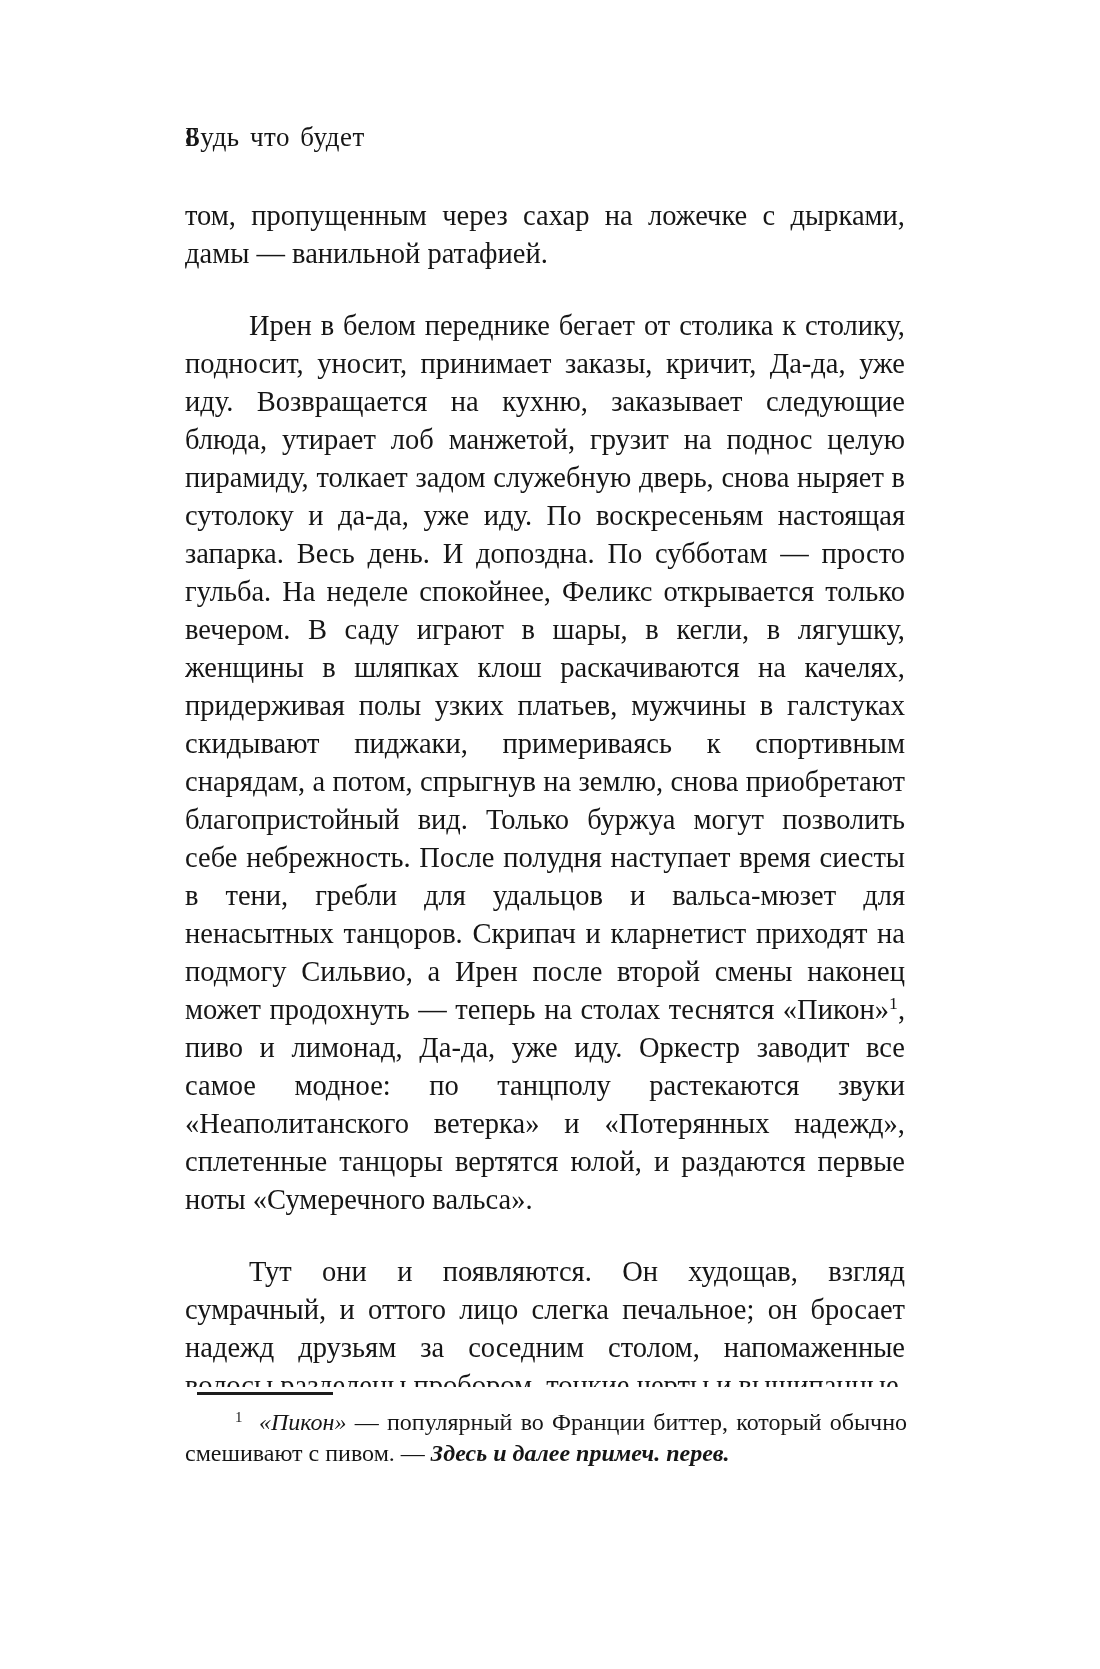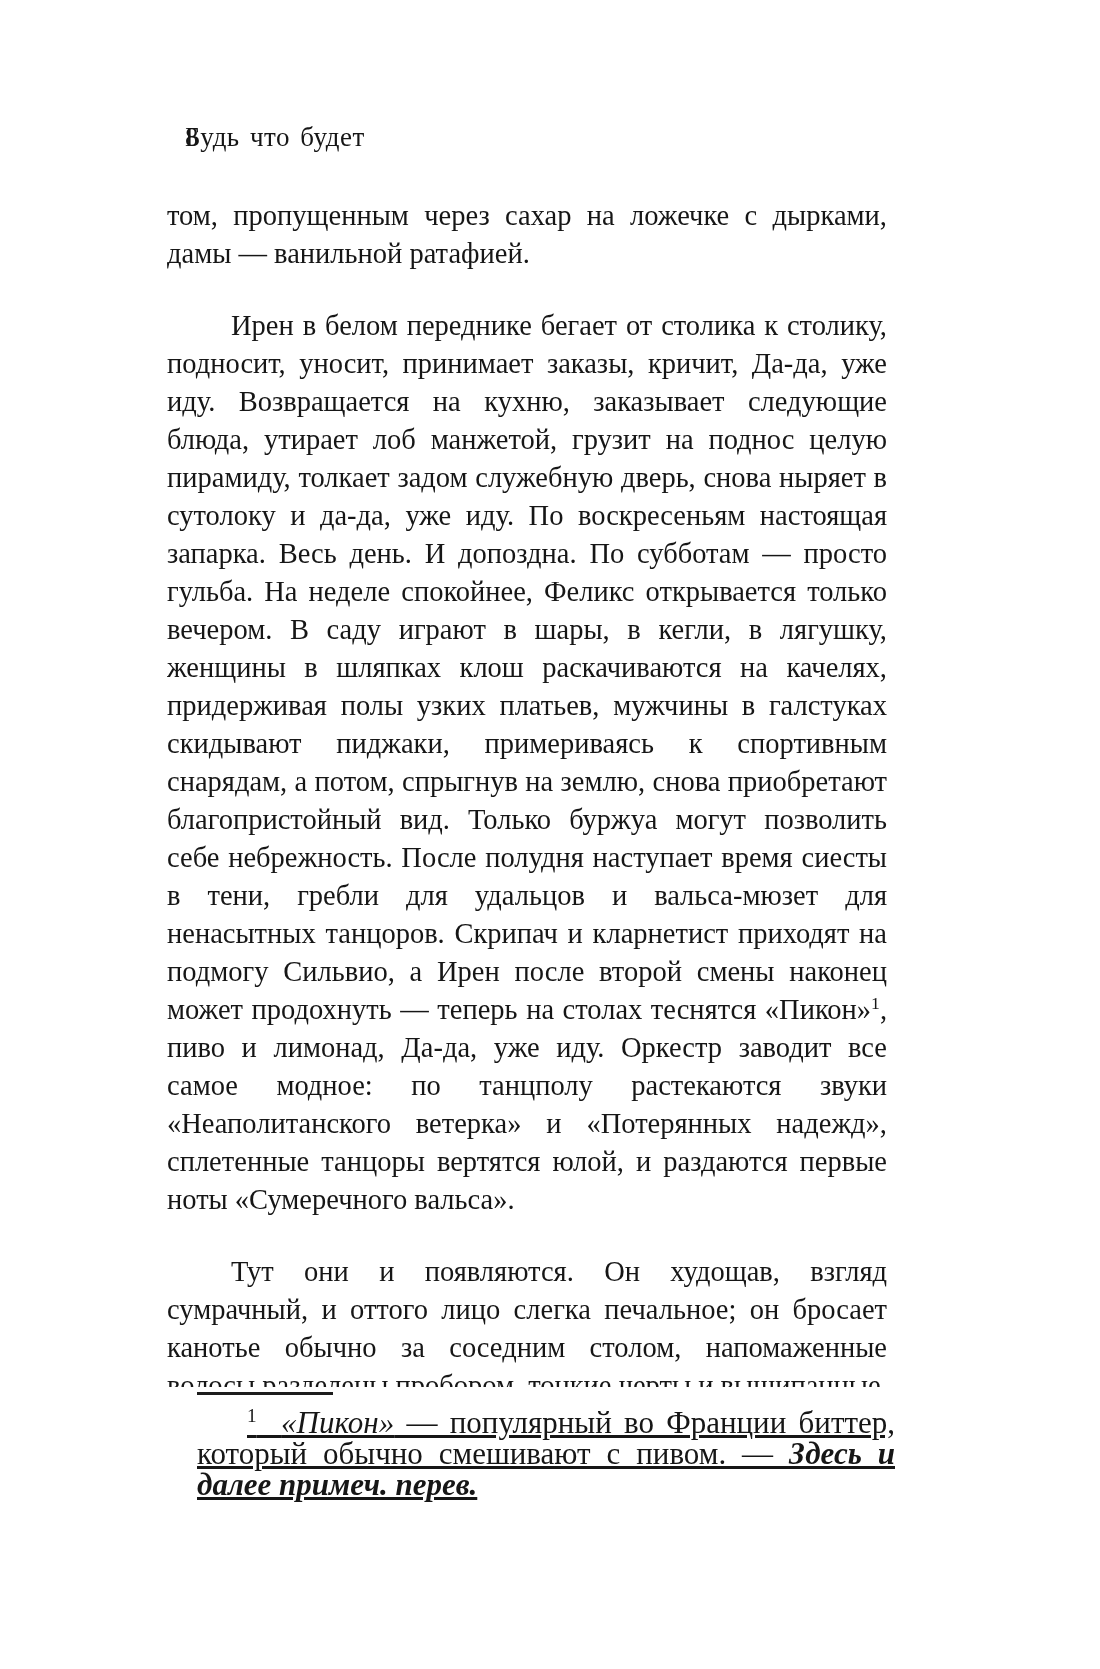--- a/index.html
+++ b/index.html
@@ -31,21 +31,21 @@
     top: 0;
   }
   .running-title {
     text-align: left;
     letter-spacing: 0.5px;
     word-spacing: 3px;
   }
   .body-text {
     position: absolute;
     top: 197px;
-    left: 167px;
+    left: 185px;
     width: 720px;
     height: 1190px;
     overflow: hidden;
     font-size: 28.5px;
     line-height: 38px;
     text-align: justify;
     hyphens: auto;
     -webkit-hyphens: auto;
   }
   .body-text p {
@@ -70,27 +70,26 @@
     width: 722px;
   }
   .footnote-rule {
     width: 136px;
     height: 0;
     border: 0;
     border-top: 3px solid #1d1d1d;
     margin: 0 0 12px 12px;
   }
   .footnote-text {
-    margin: 12px;
-    font-size: 31px;
+    margin: 0;
+    font-size: 24px;
     line-height: 31px;
     text-align: justify;
     text-indent: 50px;
     hyphens: auto;
-    text-decoration: underline;
     -webkit-hyphens: auto;
   }
   .footnote-text .attribution {
     font-weight: bold;
     font-style: italic;
   }
   .footnote-text .term {
     font-style: italic;
   }
 </style>
@@ -100,21 +99,21 @@
 <div class="page">
 
   <div class="page-header">
     <span class="page-number">8</span>
     <div class="running-title">Будь что будет</div>
   </div>
 
   <div class="body-text">
     <p>том, пропущенным через сахар на ложечке с дырками, дамы — ванильной ратафией.</p>
     <p class="indent"><span>Ирен в белом переднике бегает от столика к столику, подносит, уносит, принимает заказы, кричит, Да-да, уже иду. Возвращается на кухню, заказывает следующие блюда, утирает лоб манжетой, грузит на поднос целую пирамиду, толкает задом служебную дверь, снова ныряет в сутолоку и да-да, уже иду. По воскресеньям настоящая запарка. Весь день. И допоздна. По субботам — просто гульба. На неделе спокойнее, Феликс открывается только вечером. В саду играют в шары, в кегли, в лягушку, женщины в шляпках клош раскачиваются на качелях, придерживая полы узких платьев, мужчины в галстуках скидывают пиджаки, примериваясь к спортивным снарядам, а потом, спрыгнув на землю, снова приобретают благопристойный вид. Только буржуа могут позволить себе небрежность. После полудня наступает время сиесты в тени, гребли для удальцов и вальса-мюзет для ненасытных танцоров. Скрипач и кларнетист приходят на подмогу Сильвио, а Ирен после второй смены наконец может продохнуть — теперь на столах теснятся «Пикон»</span><sup class="fn-ref">1</sup><span>, пиво и лимонад, Да-да, уже иду. Оркестр заводит все самое модное: по танцполу растекаются звуки «Неаполитанского ветерка» и «Потерянных надежд», сплетенные танцоры вертятся юлой, и раздаются первые ноты «Сумеречного вальса».</span></p>
-    <p class="indent">Тут они и появляются. Он худощав, взгляд сумрачный, и оттого лицо слегка печальное; он бросает канотье обычно за соседним столом, напомаженные волосы разделены пробором, тонкие черты и выщипанные</p>
+    <p class="indent">Тут они и появляются. Он худощав, взгляд сумрачный, и оттого лицо слегка печальное; он бросает надежд друзьям за соседним столом, напомаженные волосы разделены пробором, тонкие черты и выщипанные</p>
   </div>
 
   <div class="footnote-block">
     <hr class="footnote-rule">
     <p class="footnote-text"><sup class="fn-ref">1</sup><span>&nbsp;&nbsp;</span><span class="term">«Пикон»</span><span> — популярный во Франции биттер, который обычно смешивают с пивом. — </span><span class="attribution">Здесь и далее примеч. перев.</span></p>
   </div>
 
 </div>
 
 </body></html>

